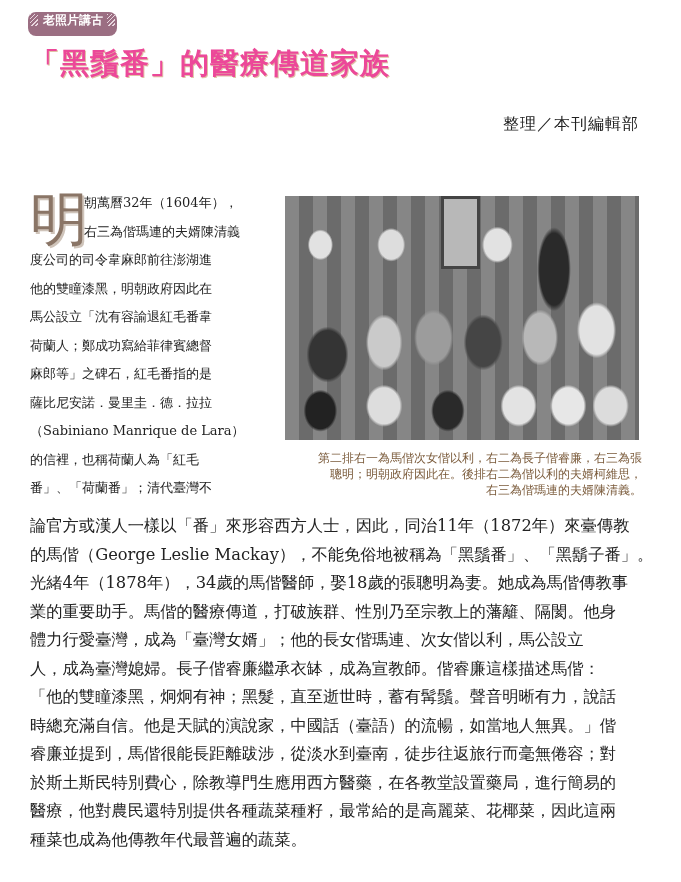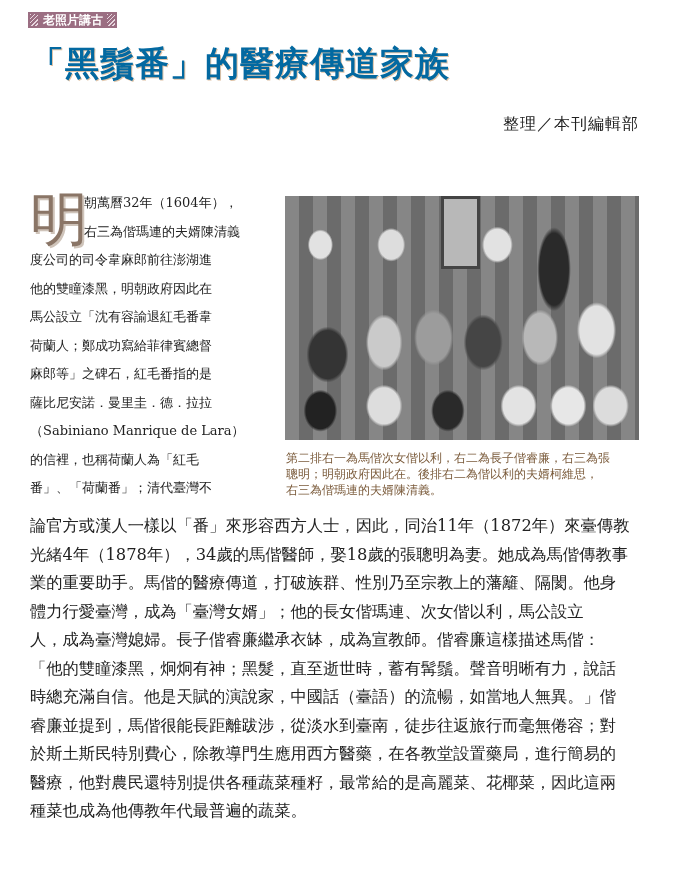--- a/index.html
+++ b/index.html
@@ -1,24 +1,24 @@
 <!DOCTYPE html>
 <html><head>
 <meta charset="utf-8">
 <style>
   html, body { margin:0; padding:0; background:#ffffff; }
   body { width:681px; height:882px; position:relative; overflow:hidden;
          font-family:"DejaVu Serif","Liberation Serif",serif; color:#222; }
-  .tag { position:absolute; left:28px; top:12px; height:16px; background:#9b6e82;
-         color:#fff; font-size:12px; line-height:16px; padding:0 14px 0 15px; font-weight:bold; letter-spacing:0px; }
+  .tag { position:absolute; left:28px; top:12px; height:24px; background:#9b6e82;
+         color:#fff; font-size:12px; line-height:16px; padding:0 14px 0 15px; font-weight:bold; letter-spacing:0px;border-radius:8px; }
   .tag:before, .tag:after { content:""; position:absolute; top:2px; width:8px; height:12px;
          background:repeating-linear-gradient(135deg,#e8d7df 0 1px, transparent 1px 3px); }
   .tag:before { left:2px; } .tag:after { right:2px; }
-  .title { position:absolute; left:30px; top:42px; font-size:34px; line-height:42px;
-           color:#0369a1; font-weight:bold; letter-spacing:1px;
+  .title { position:absolute; left:30px; top:42px; font-size:29px; line-height:42px;
+           color:#ec4899; font-weight:bold; letter-spacing:1px;
            text-shadow:1px 1px 0 #e0c3a6; white-space:nowrap; }
   .byline { position:absolute; right:42px; top:114px; font-size:16px; color:#222; letter-spacing:1px; }
   .dropcap { position:absolute; left:30px; top:190px; font-size:58px; line-height:58px; color:#8a7566;
              text-shadow:2px 2px 0 #cfc4ba; }
   .col { position:absolute; left:30px; width:240px; font-size:13px; line-height:28.5px; color:#222; }
   .col .ln { white-space:nowrap; height:28.5px; }
   .col .ln.indent { padding-left:54px; }
   .photo { position:absolute; left:285px; top:196px; width:354px; height:244px;
            background:
              radial-gradient(ellipse 18px 22px at 10% 20%, #e6e2dc 0 60%, transparent 70%),
@@ -35,21 +35,21 @@
              radial-gradient(ellipse 26px 30px at 28% 86%, #ddd 0 60%, transparent 70%),
              radial-gradient(ellipse 24px 30px at 46% 88%, #2a2a2a 0 60%, transparent 70%),
              radial-gradient(ellipse 26px 30px at 66% 86%, #e3e3e3 0 60%, transparent 70%),
              radial-gradient(ellipse 26px 30px at 80% 86%, #e7e7e7 0 60%, transparent 70%),
              radial-gradient(ellipse 26px 30px at 92% 86%, #dcdcdc 0 60%, transparent 70%),
              repeating-linear-gradient(90deg,#8a8580 0 14px,#6f6a66 14px 28px);
            filter:grayscale(1); }
   .photo .frame { position:absolute; left:44%; top:0; width:11%; height:30%; border:3px solid #444; background:#bcb7b2; box-sizing:border-box; }
   .caption { position:absolute; left:286px; top:450px; width:356px; font-size:12px; line-height:16px; color:#7a5a3a;
              font-family:"DejaVu Sans","Liberation Sans",sans-serif; }
-  .caption .ln { white-space:nowrap; }
+  .caption .ln { white-space:nowrap;text-align:right; }
   .full { position:absolute; left:30px; top:512px; width:620px; font-size:16.3px; line-height:28.5px; color:#222; }
   .full .ln { white-space:nowrap; height:28.5px; }
 </style>
 </head>
 <body>
 
 <div class="tag">老照片講古</div>
 <div class="title">「黑鬚番」的醫療傳道家族</div>
 <div class="byline">整理／本刊編輯部</div>
 
@@ -74,20 +74,21 @@
 </div>
 
 <div class="caption">
   <div class="ln">第二排右一為馬偕次女偕以利，右二為長子偕睿廉，右三為張</div>
   <div class="ln">聰明；明朝政府因此在。後排右二為偕以利的夫婿柯維思，</div>
   <div class="ln">右三為偕瑪連的夫婿陳清義。</div>
 </div>
 
 <div class="full">
   <div class="ln">論官方或漢人一樣以「番」來形容西方人士，因此，同治11年（1872年）來臺傳教</div>
+  <div class="ln">的馬偕（George Leslie Mackay），不能免俗地被稱為「黑鬚番」、「黑鬍子番」。</div>
   <div class="ln">光緒4年（1878年），34歲的馬偕醫師，娶18歲的張聰明為妻。她成為馬偕傳教事</div>
   <div class="ln">業的重要助手。馬偕的醫療傳道，打破族群、性別乃至宗教上的藩籬、隔閡。他身</div>
   <div class="ln">體力行愛臺灣，成為「臺灣女婿」；他的長女偕瑪連、次女偕以利，馬公設立</div>
   <div class="ln">人，成為臺灣媳婦。長子偕睿廉繼承衣缽，成為宣教師。偕睿廉這樣描述馬偕：</div>
   <div class="ln">「他的雙瞳漆黑，炯炯有神；黑髮，直至逝世時，蓄有髯鬚。聲音明晰有力，說話</div>
   <div class="ln">時總充滿自信。他是天賦的演說家，中國話（臺語）的流暢，如當地人無異。」偕</div>
   <div class="ln">睿廉並提到，馬偕很能長距離跋涉，從淡水到臺南，徒步往返旅行而毫無倦容；對</div>
   <div class="ln">於斯土斯民特別費心，除教導門生應用西方醫藥，在各教堂設置藥局，進行簡易的</div>
   <div class="ln">醫療，他對農民還特別提供各種蔬菜種籽，最常給的是高麗菜、花椰菜，因此這兩</div>
   <div class="ln">種菜也成為他傳教年代最普遍的蔬菜。</div>

